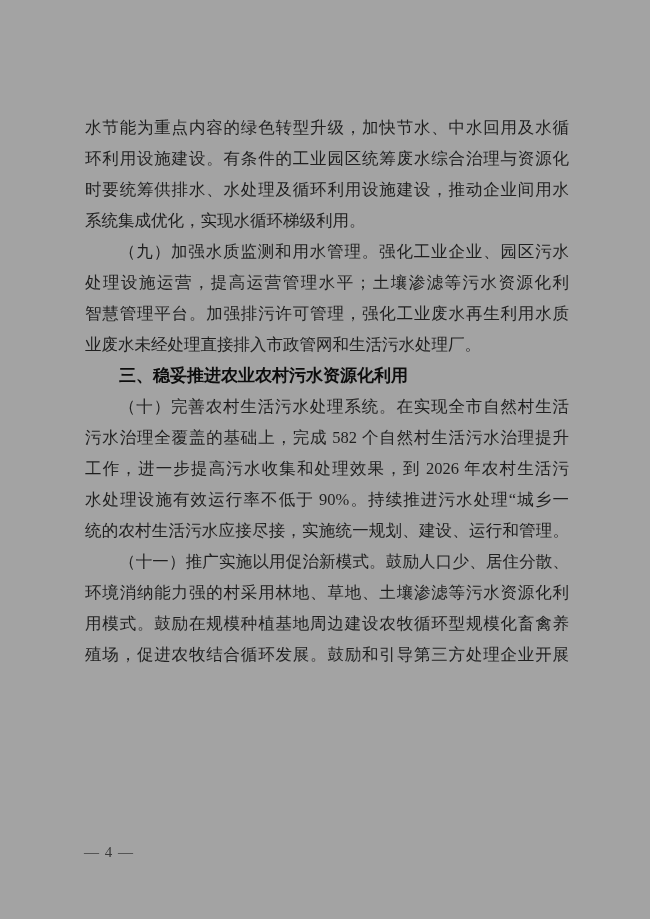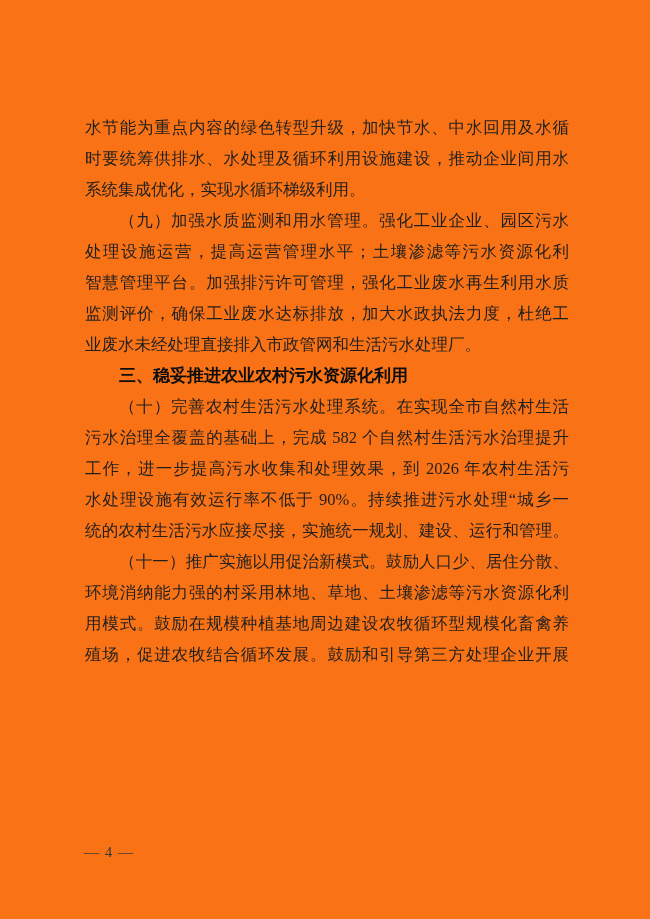--- a/index.html
+++ b/index.html
@@ -4,21 +4,21 @@
 <style>
   html, body {
     margin: 0;
     padding: 0;
     background: #ffffff;
   }
   .page {
     position: relative;
     width: 650px;
     height: 919px;
-    background: #f97316;
+    background: #a3a3a3;
     font-family: "Liberation Serif", "DejaVu Serif", serif;
     color: #1f1f1f;
     overflow: hidden;
   }
   .text-block {
     position: absolute;
     left: 85px;
     top: 112px;
     width: 484px;
   }
@@ -57,27 +57,27 @@
     font-family: "Liberation Serif", "DejaVu Serif", serif;
   }
 </style>
 </head>
 <body>
 
 <div class="page">
   <div class="text-block">
 
     <div class="line">水节能为重点内容的绿色转型升级，加快节水、中水回用及水循</div>
+    <div class="line">环利用设施建设。有条件的工业园区统筹废水综合治理与资源化</div>
     <div class="line">时要统筹供排水、水处理及循环利用设施建设，推动企业间用水</div>
     <div class="line short">系统集成优化，实现水循环梯级利用。</div>
 
     <div class="line indent">（九）加强水质监测和用水管理。强化工业企业、园区污水</div>
     <div class="line">处理设施运营，提高运营管理水平；土壤渗滤等污水资源化利</div>
     <div class="line">智慧管理平台。加强排污许可管理，强化工业废水再生利用水质</div>
-    <div class="line">监测评价，确保工业废水达标排放，加大水政执法力度，杜绝工</div>
     <div class="line short">业废水未经处理直接排入市政管网和生活污水处理厂。</div>
 
     <div class="line heading indent">三、稳妥推进农业农村污水资源化利用</div>
 
     <div class="line indent">（十）完善农村生活污水处理系统。在实现全市自然村生活</div>
     <div class="line">污水治理全覆盖的基础上，完成 582 个自然村生活污水治理提升</div>
     <div class="line">工作，进一步提高污水收集和处理效果，到 2026 年农村生活污</div>
     <div class="line">水处理设施有效运行率不低于 90%。持续推进污水处理“城乡一</div>
     <div class="line">统的农村生活污水应接尽接，实施统一规划、建设、运行和管理。</div>
 

